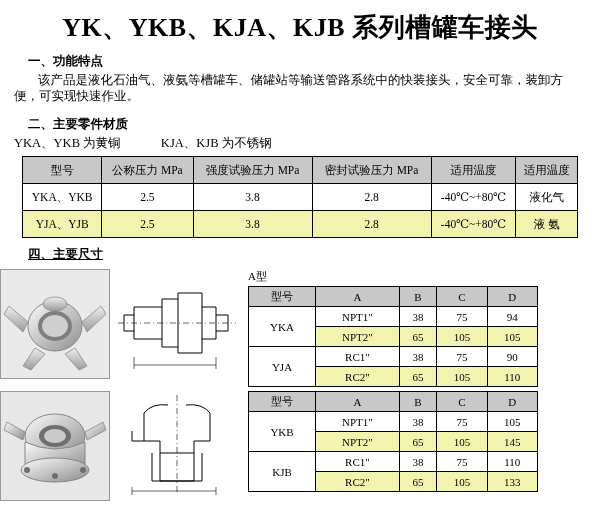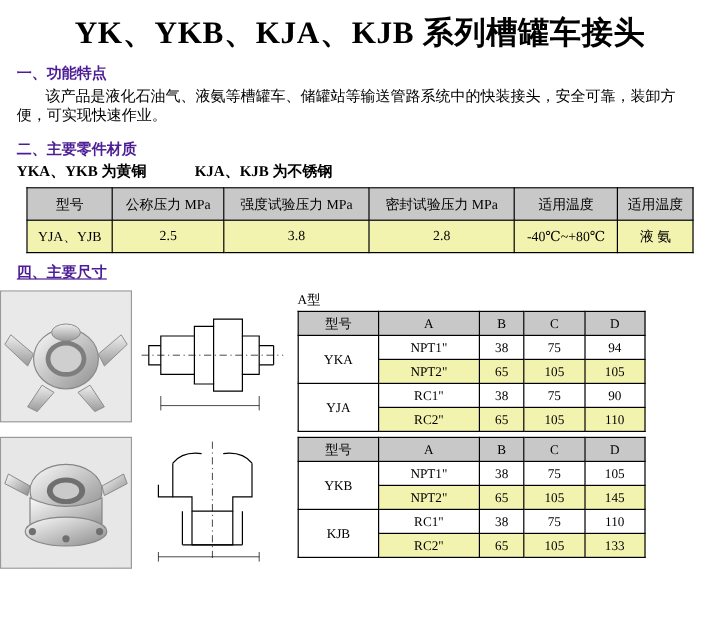--- a/index.html
+++ b/index.html
@@ -24,38 +24,37 @@
   }
   .title {
     text-align: center;
     font-size: 26px;
     font-weight: bold;
     letter-spacing: 0.5px;
     margin: 10px 0 8px 0;
     font-family: "Liberation Serif", "DejaVu Serif", serif;
   }
   .section-head {
-    color: #4c1d95;
+    color: #000000;
     font-weight: bold;
     font-size: 12.5px;
-    margin: 4px 0 2px 14px;
+    margin: 4px 0 2px 28px;
   }
   .body-text {
     font-size: 12.5px;
     line-height: 16px;
     margin: 0 14px 12px 14px;
     text-indent: 0;
   }
   .body-text.indent {
     text-indent: 24px;
   }
   .materials {
     font-size: 12.5px;
     margin: 1px 0 0 14px;
-    font-weight: bold;
   }
   .materials .gap {
     display: inline-block;
     width: 34px;
   }
 
   
   table {
     border-collapse: collapse;
     font-family: "Liberation Serif", "DejaVu Serif", serif;
@@ -168,20 +167,28 @@
       <tr>
         <td>型号</td>
         <td>公称压力 MPa</td>
         <td>强度试验压力 MPa</td>
         <td>密封试验压力 MPa</td>
         <td>适用温度</td>
         <td>适用温度</td>
       </tr>
     </thead>
     <tbody>
+      <tr>
+        <td>YKA、YKB</td>
+        <td>2.5</td>
+        <td>3.8</td>
+        <td>2.8</td>
+        <td>-40℃~+80℃</td>
+        <td>液化气</td>
+      </tr>
       <tr class="alt">
         <td>YJA、YJB</td>
         <td>2.5</td>
         <td>3.8</td>
         <td>2.8</td>
         <td>-40℃~+80℃</td>
         <td>液  氨</td>
       </tr>
     </tbody>
   </table>

